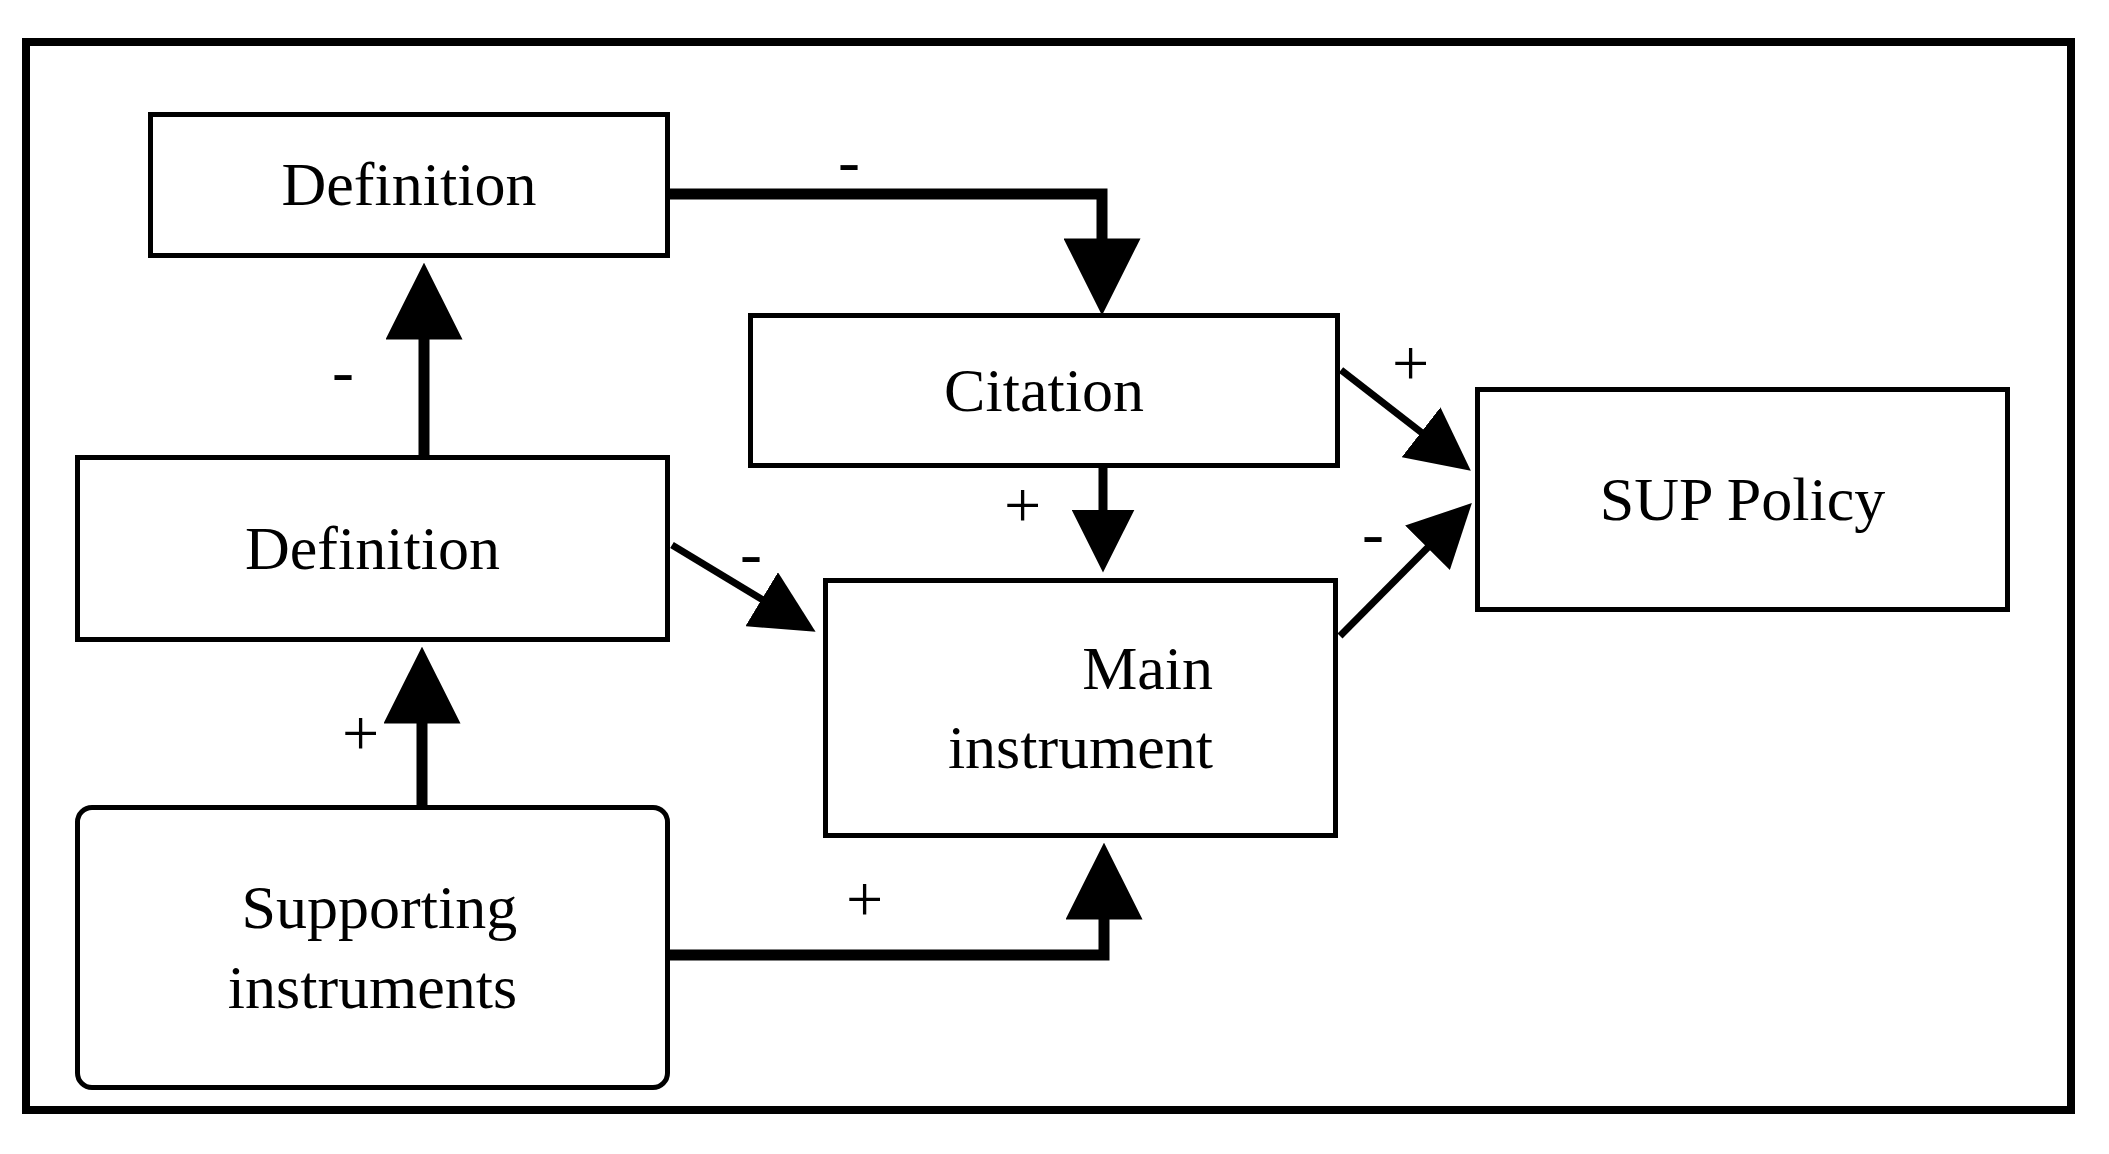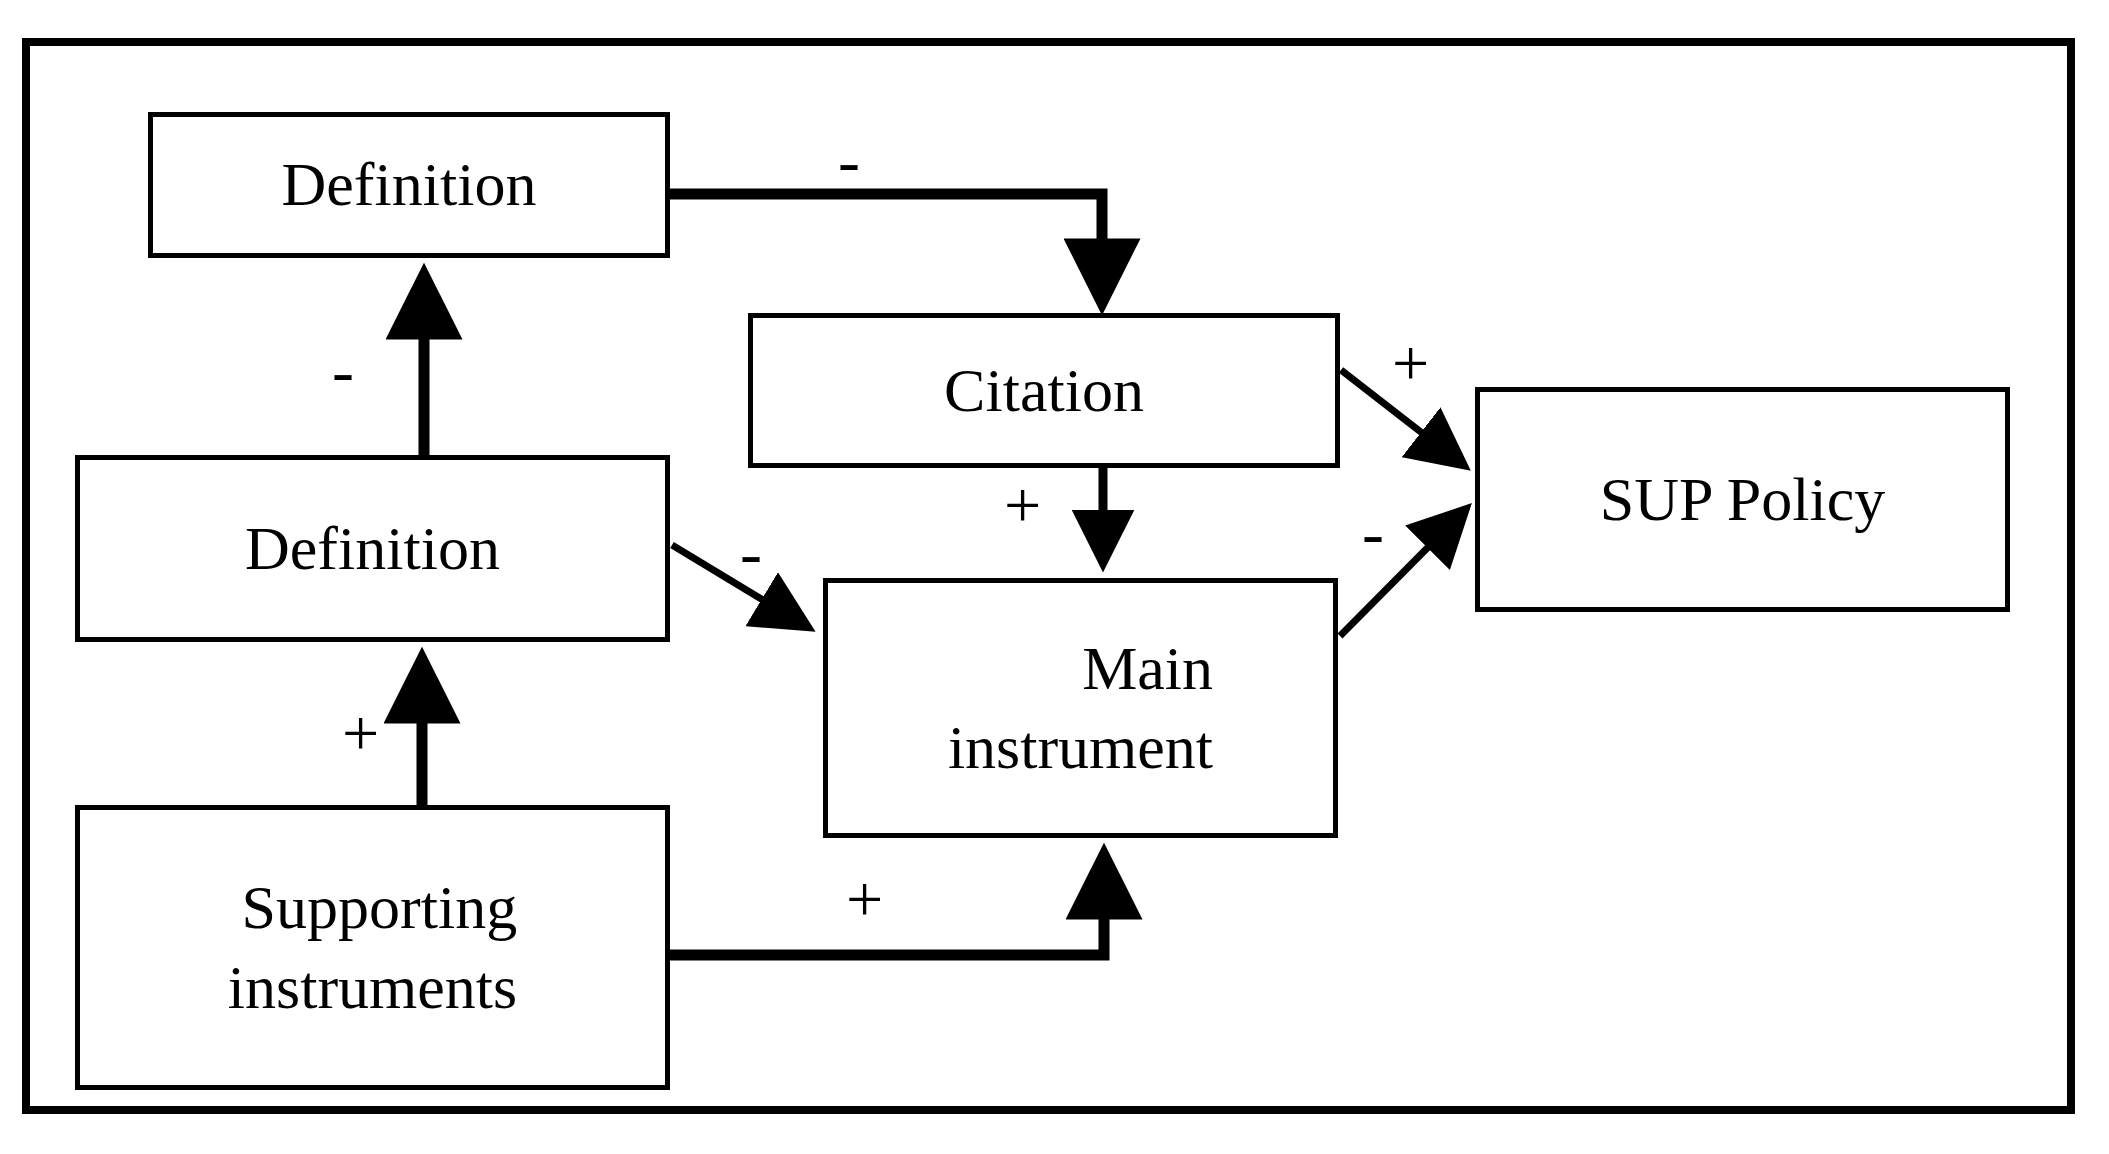--- a/index.html
+++ b/index.html
@@ -50,21 +50,21 @@
     font-size: 62px;
     z-index: 3;
   }
   .node .label {
     display: block;
     padding: 0 8px;
     white-space: pre-line;
   }
   #node-definition      { left: 148px;  top: 112px; width: 522px;  height: 146px; }
   #node-exemptions      { left: 75px;   top: 455px; width: 595px;  height: 187px; }
-  #node-supporting      { left: 75px;   top: 805px; width: 595px;  height: 285px; }
+  #node-supporting      { left: 75px;   top: 805px; width: 595px;  height: 285px; border-radius: 17px; }
   #node-citation        { left: 748px;  top: 313px; width: 592px;  height: 155px; }
   #node-main-instrument { left: 823px;  top: 578px; width: 515px;  height: 260px; }
   #node-sup-policy      { left: 1475px; top: 363px; width: 535px;  height: 225px; margin-top: 24px; }
 
   
   .sign {
     position: absolute;
     color: #000000;
     font-size: 66px;
     line-height: 1;

